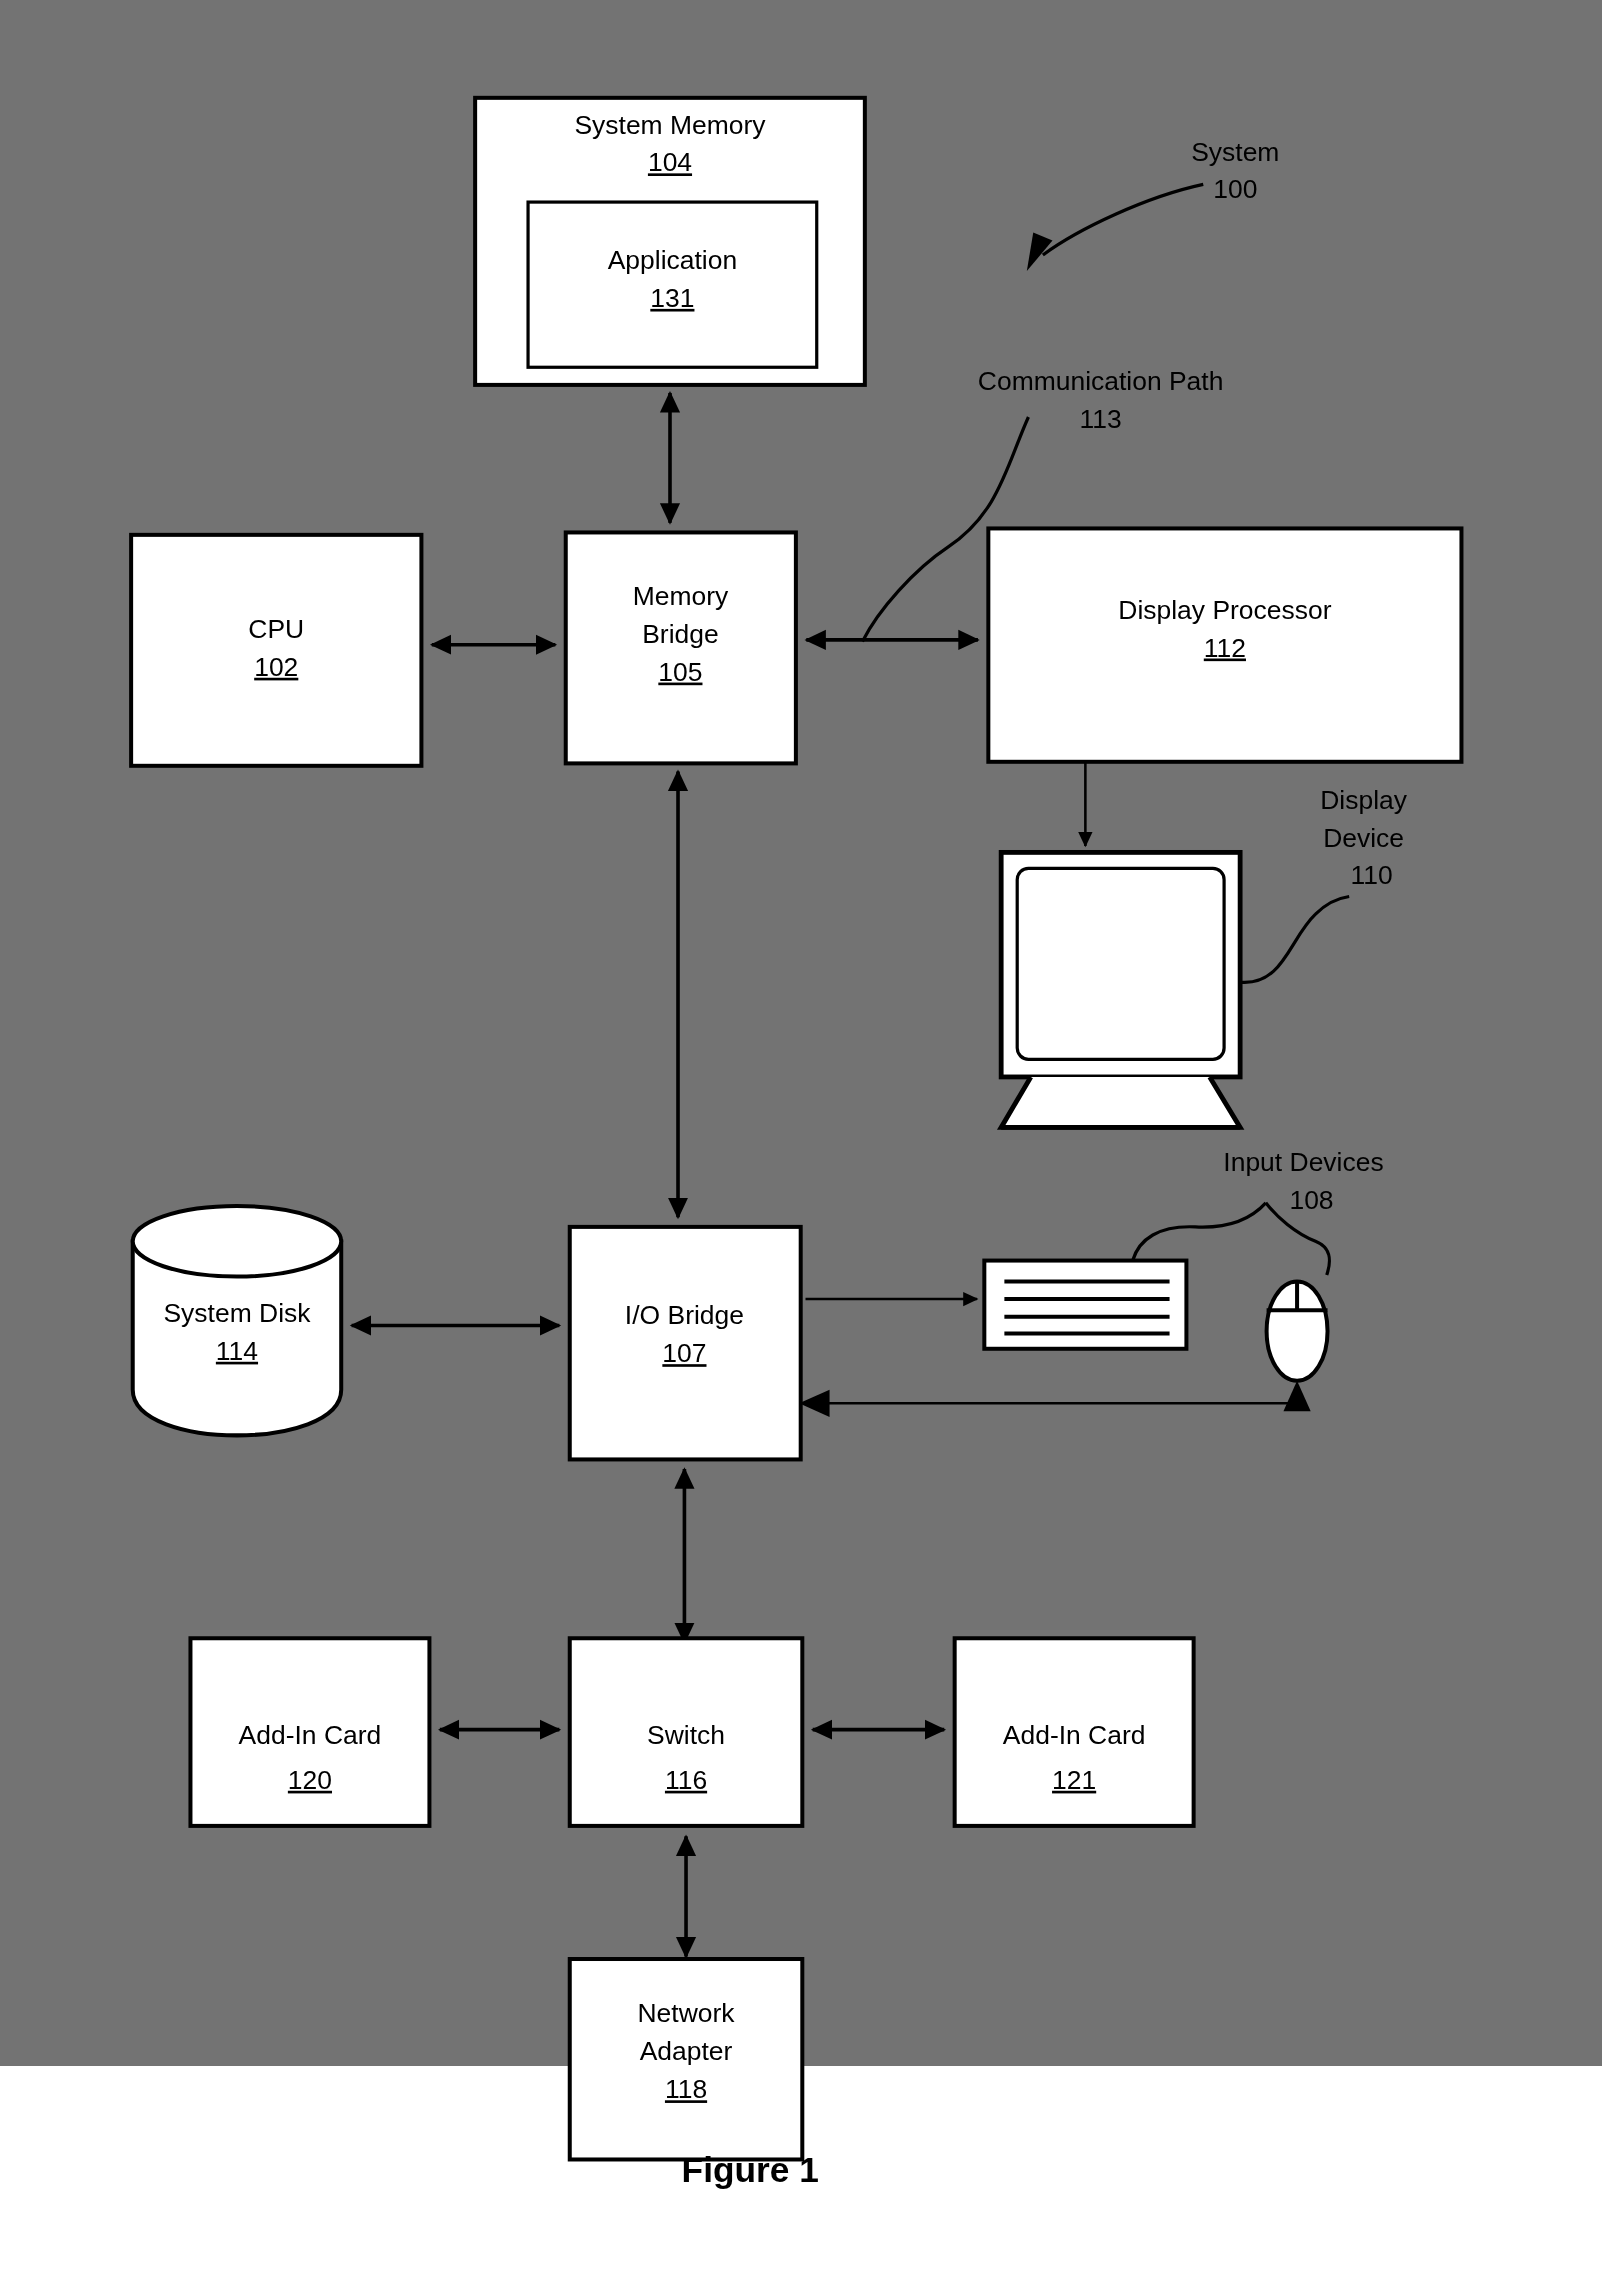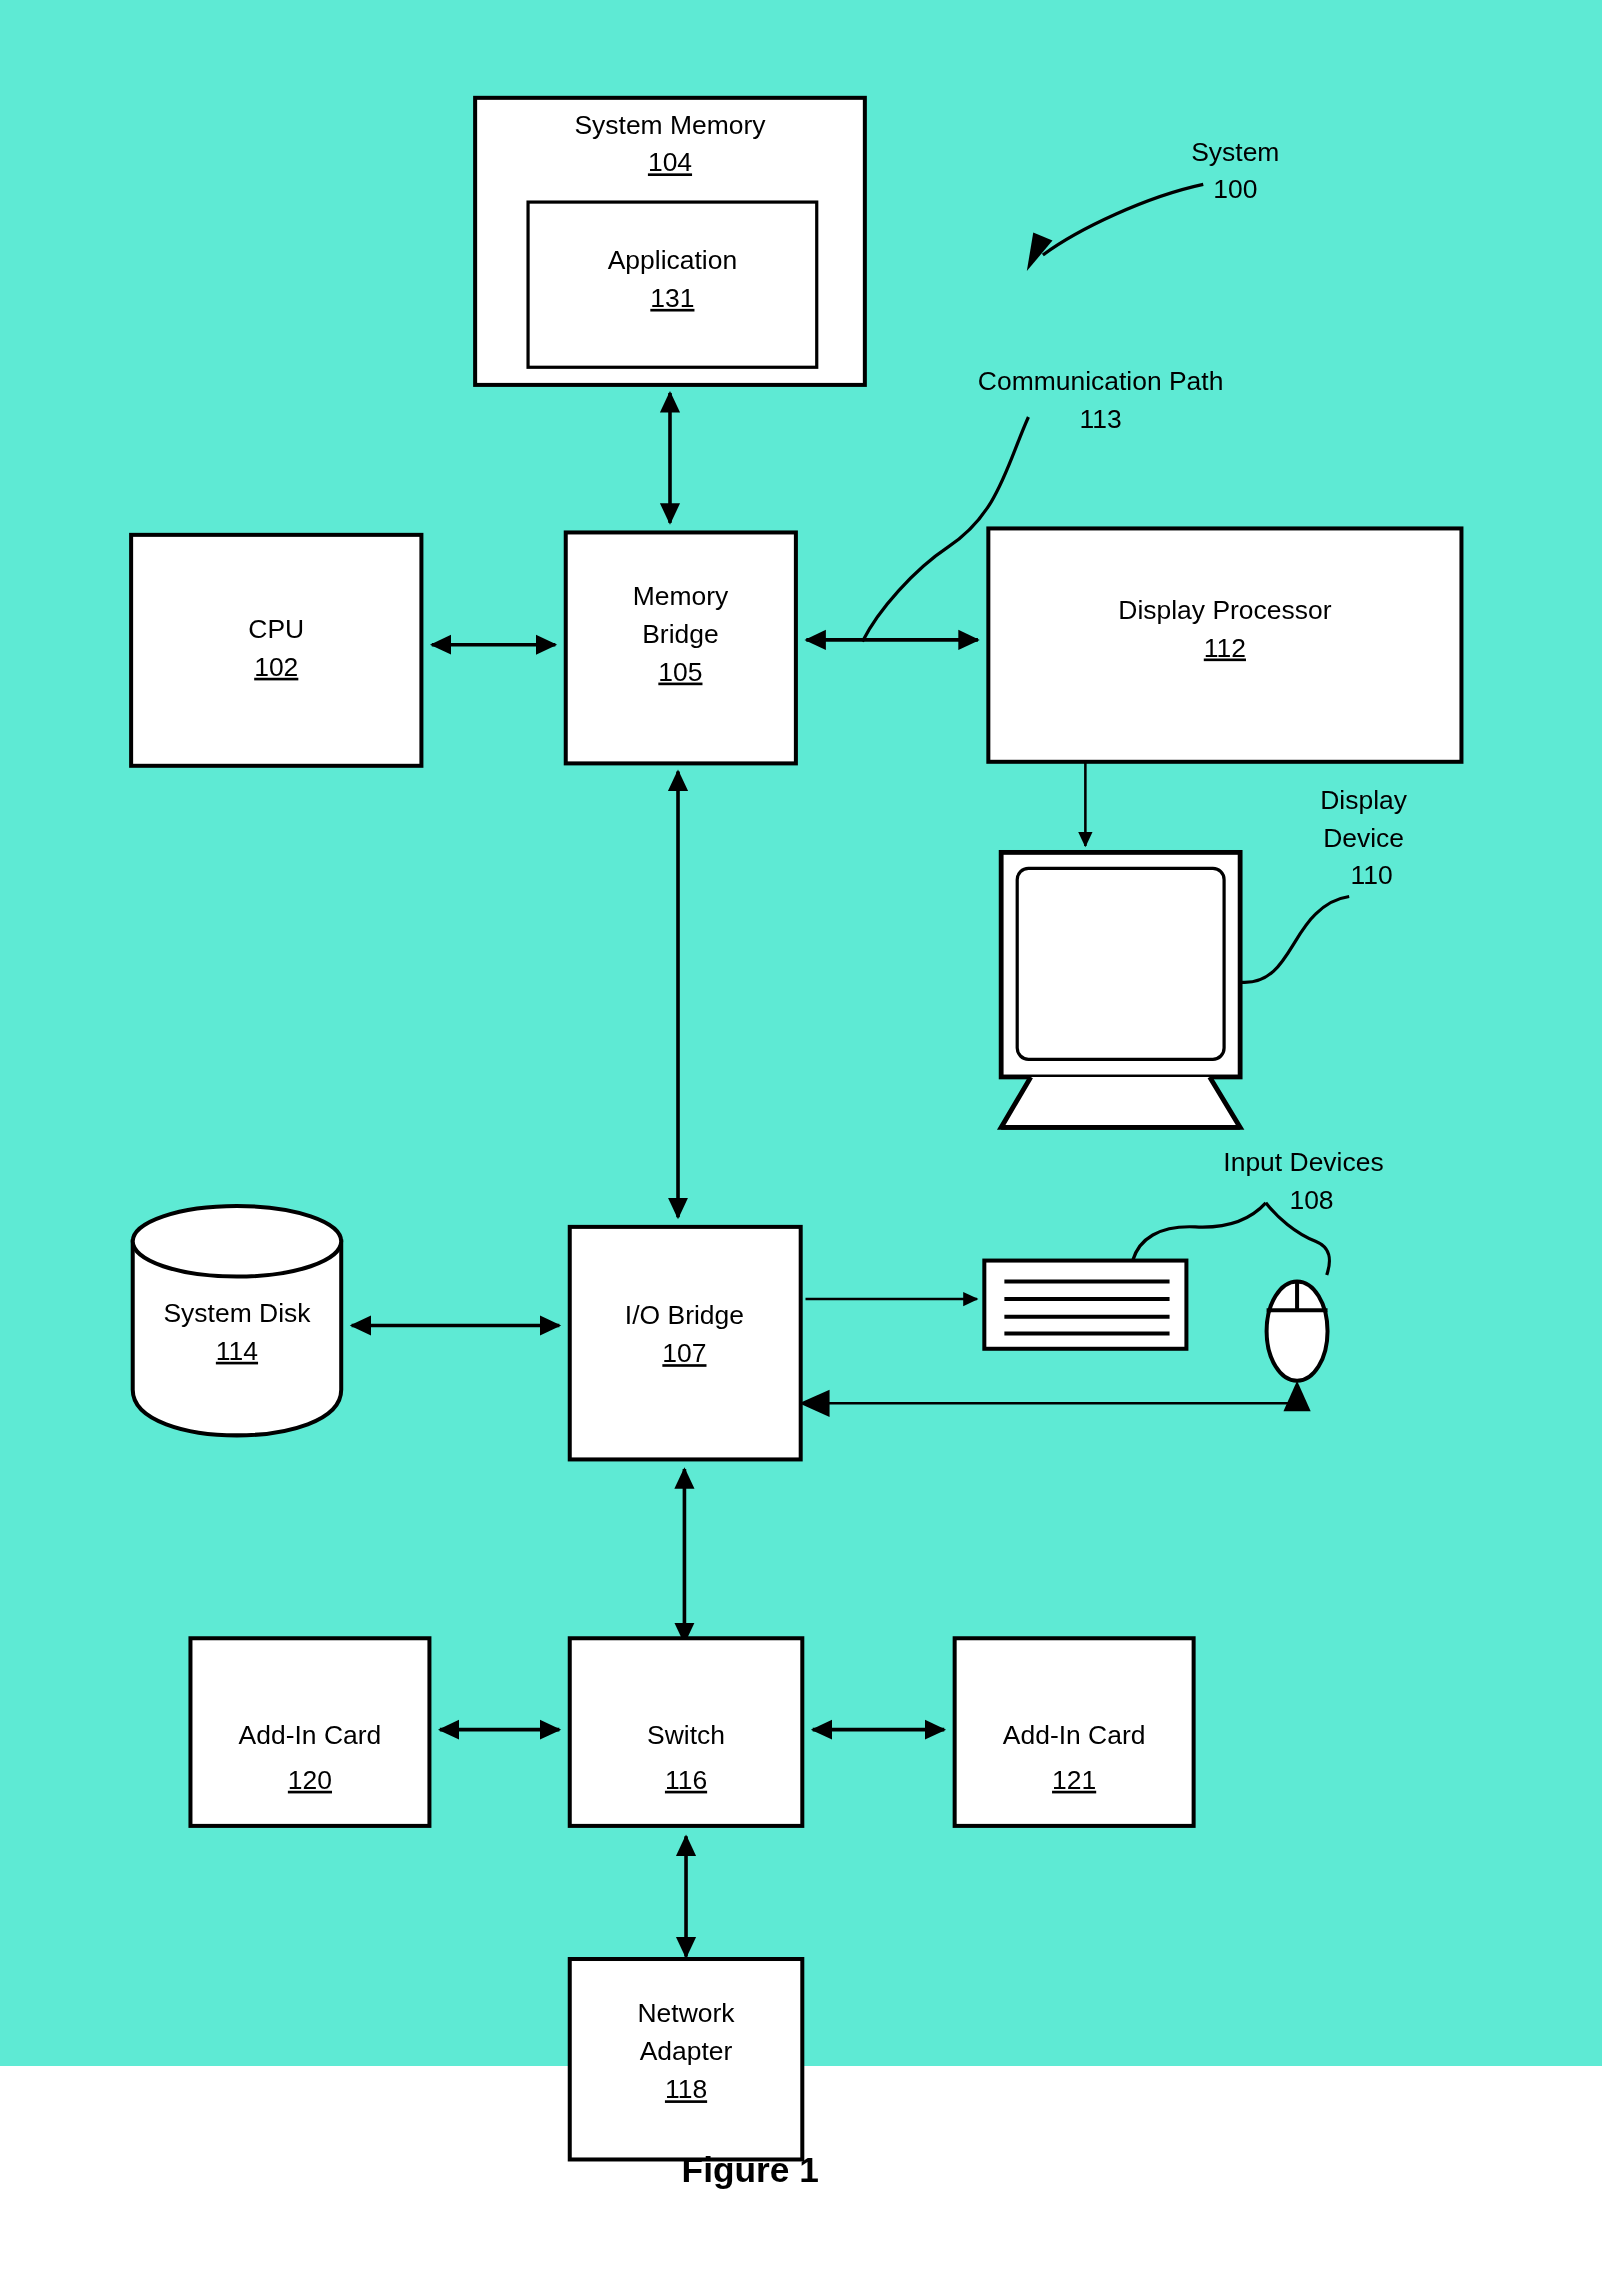--- a/index.html
+++ b/index.html
@@ -12,21 +12,21 @@
     width: 1603px;
     height: 2295px;
     font-family: "Liberation Sans", sans-serif;
     color: #000000;
     overflow: hidden;
   }
   #figure-root {
     position: relative;
     width: 1603px;
     height: 2066px;
-    background: #5eead4;
+    background: #737373;
   }
   svg#diagram {
     position: absolute;
     top: 0;
     left: 0;
     width: 1603px;
     height: 2295px;
     display: block;
   }
   .box {

